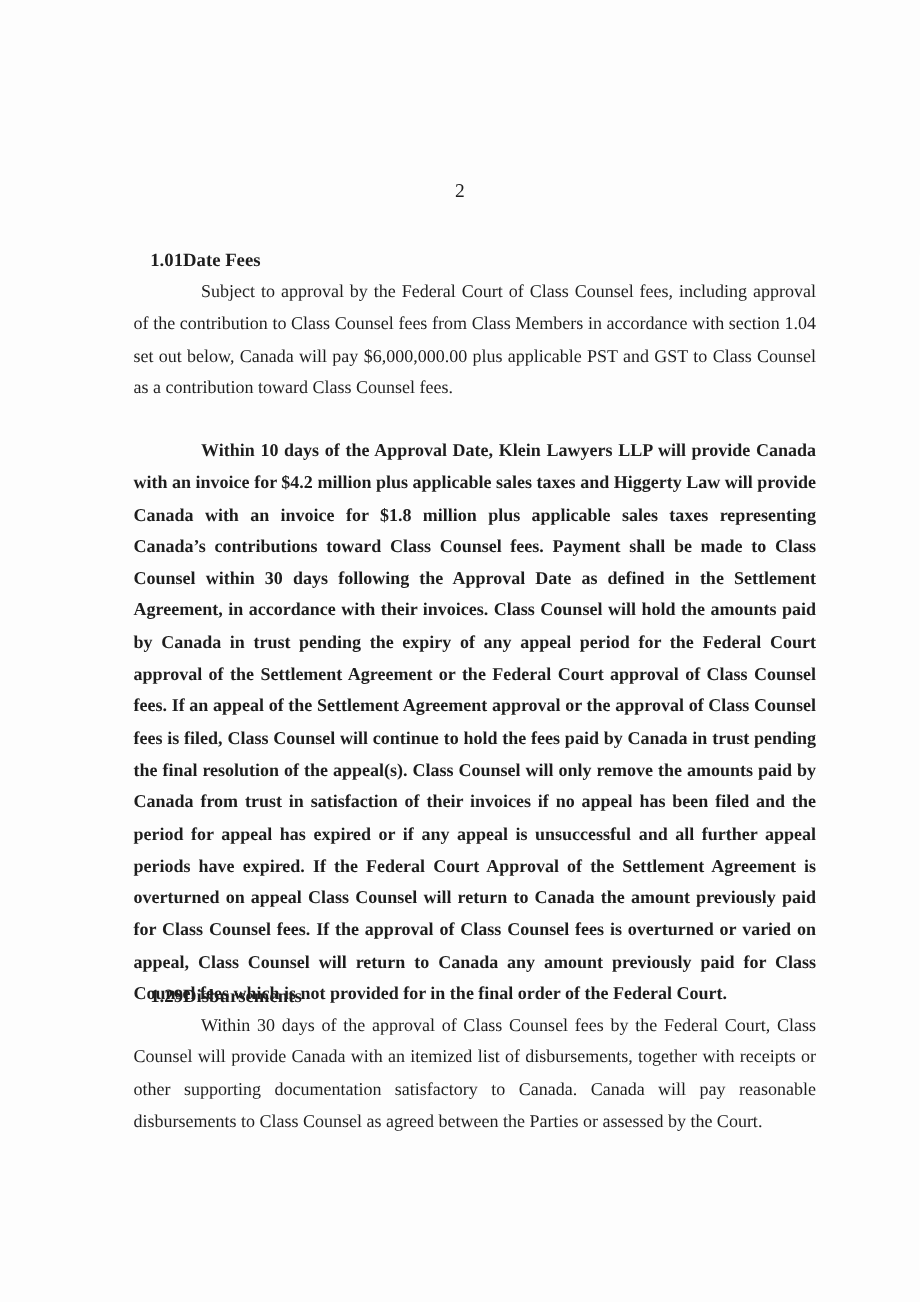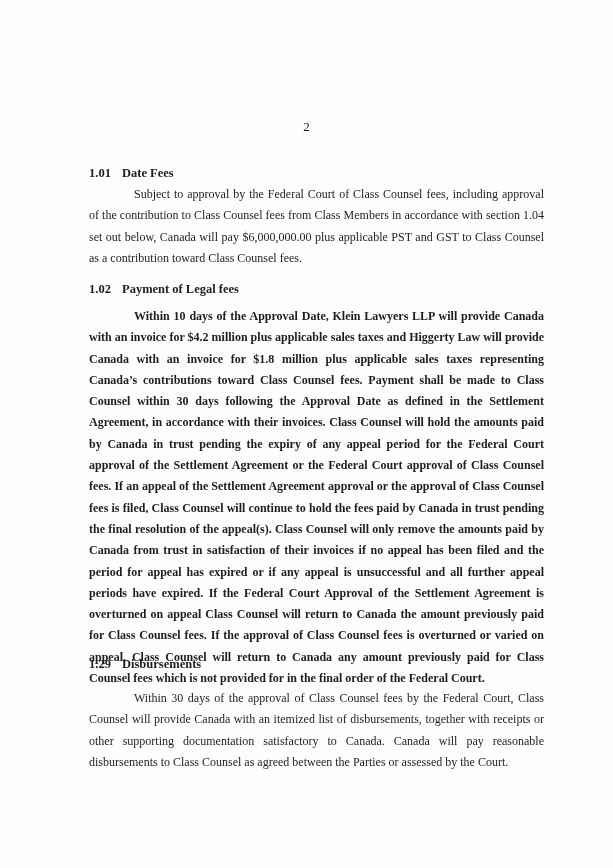--- a/index.html
+++ b/index.html
@@ -11,50 +11,47 @@
       color: #1e1e1e;
     }
     .page-num {
       position: absolute; top: 119px; left: 0; width: 613px;
       text-align: center; font-size: 13px;
     }
     .section { position: absolute; left: 89px; width: 455px; }
     .heading {
       font-weight: bold; font-size: 12.5px; line-height: 16px; margin: 0;
     }
-    .heading .num { display: inline-block; width: 33px; }
+    .heading .num { display: inline-block; width: 33px; text-align: right; }
     .para {
       font-size: 12px; line-height: 21.3px; text-align: justify;
       text-indent: 45px; margin: 0;
       text-align-last: left;
     }
     #s1 { top: 165px; }
     #s1 .para { margin-top: 3px; }
     #s2 { top: 281px; }
     #s2 .para { margin-top: 9px; font-weight: bold; }
     #s3 { top: 656px; }
-    #s3 .para { margin-top: 16px; }
+    #s3 .para { margin-top: 1px; }
   </style>
 </head>
 <body>
 
 <div class="page">
   <div class="page-num">2</div>
 
   <div class="section" id="s1">
     <p class="heading">
       <span class="num">1.01</span><span>Date Fees</span>
     </p>
     <p class="para">Subject to approval by the Federal Court of Class Counsel fees, including approval of the contribution to Class Counsel fees from Class Members in accordance with section 1.04 set out below, Canada will pay $6,000,000.00 plus applicable PST and GST to Class Counsel as a contribution toward Class Counsel fees.</p>
   </div>
 
   <div class="section" id="s2">
-    <p class="heading">
-      <span class="num">1.02</span><span>Payment of Legal fees</span>
-    </p>
     <p class="para">Within 10 days of the Approval Date, Klein Lawyers LLP will provide Canada with an invoice for $4.2 million plus applicable sales taxes and Higgerty Law will provide Canada with an invoice for $1.8 million plus applicable sales taxes representing Canada’s contributions toward Class Counsel fees. Payment shall be made to Class Counsel within 30 days following the Approval Date as defined in the Settlement Agreement, in accordance with their invoices. Class Counsel will hold the amounts paid by Canada in trust pending the expiry of any appeal period for the Federal Court approval of the Settlement Agreement or the Federal Court approval of Class Counsel fees. If an appeal of the Settlement Agreement approval or the approval of Class Counsel fees is filed, Class Counsel will continue to hold the fees paid by Canada in trust pending the final resolution of the appeal(s). Class Counsel will only remove the amounts paid by Canada from trust in satisfaction of their invoices if no appeal has been filed and the period for appeal has expired or if any appeal is unsuccessful and all further appeal periods have expired. If the Federal Court Approval of the Settlement Agreement is overturned on appeal Class Counsel will return to Canada the amount previously paid for Class Counsel fees. If the approval of Class Counsel fees is overturned or varied on appeal, Class Counsel will return to Canada any amount previously paid for Class Counsel fees which is not provided for in the final order of the Federal Court.</p>
   </div>
 
   <div class="section" id="s3">
     <p class="heading">
       <span class="num">1.29</span><span>Disbursements</span>
     </p>
     <p class="para">Within 30 days of the approval of Class Counsel fees by the Federal Court, Class Counsel will provide Canada with an itemized list of disbursements, together with receipts or other supporting documentation satisfactory to Canada.  Canada will pay reasonable disbursements to Class Counsel as agreed between the Parties or assessed by the Court.</p>
   </div>
 </div>

